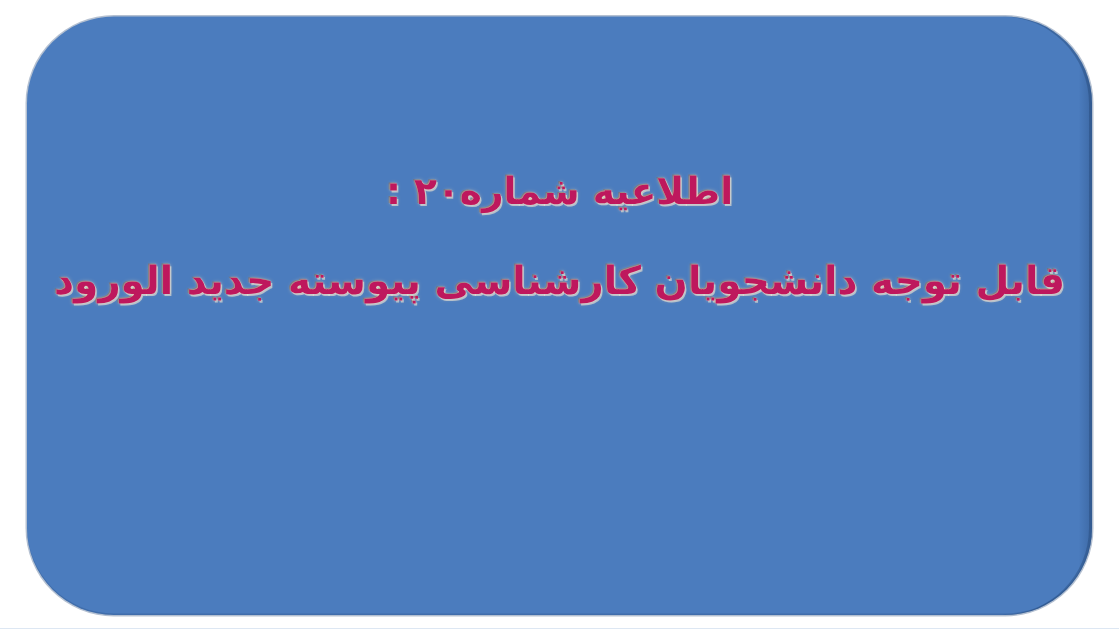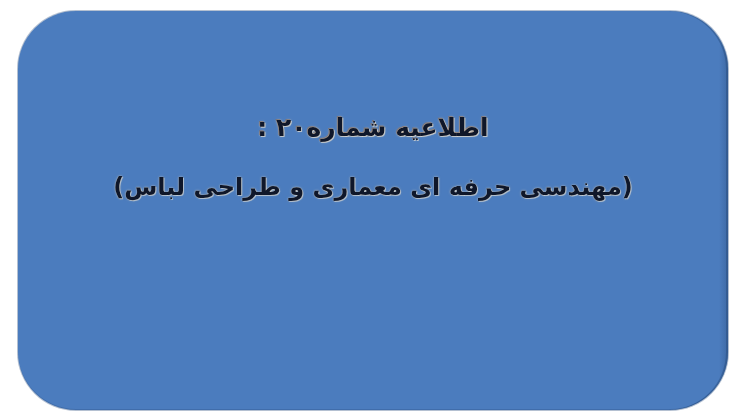--- a/index.html
+++ b/index.html
@@ -52,21 +52,21 @@
     display: flex;
     flex-direction: column;
     align-items: center;
     justify-content: flex-start;
     padding-top: 102px;
     box-sizing: border-box;
     direction: rtl;
   }
 
   .line {
-    color: #0f172a;
+    color: #be185d;
     text-align: center;
     white-space: nowrap;
     font-weight: 700;
     letter-spacing: 0.2px;
     text-shadow:
        0 0 1px rgba(255,235,205,0.95),
        1px 1px 0 rgba(255,240,215,0.55),
       -1px -1px 0 rgba(168,86,12,0.35),
        0 0 3px rgba(255,226,178,0.45);
   }
@@ -122,17 +122,17 @@
 <body>
 
 <div id="screenshot">
 
   <div class="panel">
     <div class="panel-edge"></div>
   </div>
 
   <div class="text-block">
     <div class="line line-1">اطلاعیه شماره۲۰ :</div>
-    <div class="line line-3">(مهندسی حرفه ای معماری و طراحی لباس)</div>
+    <div class="line line-2">قابل توجه دانشجویان کارشناسی پیوسته جدید الورود</div>
   </div>
 
 
 </div>
 
 </body></html>

